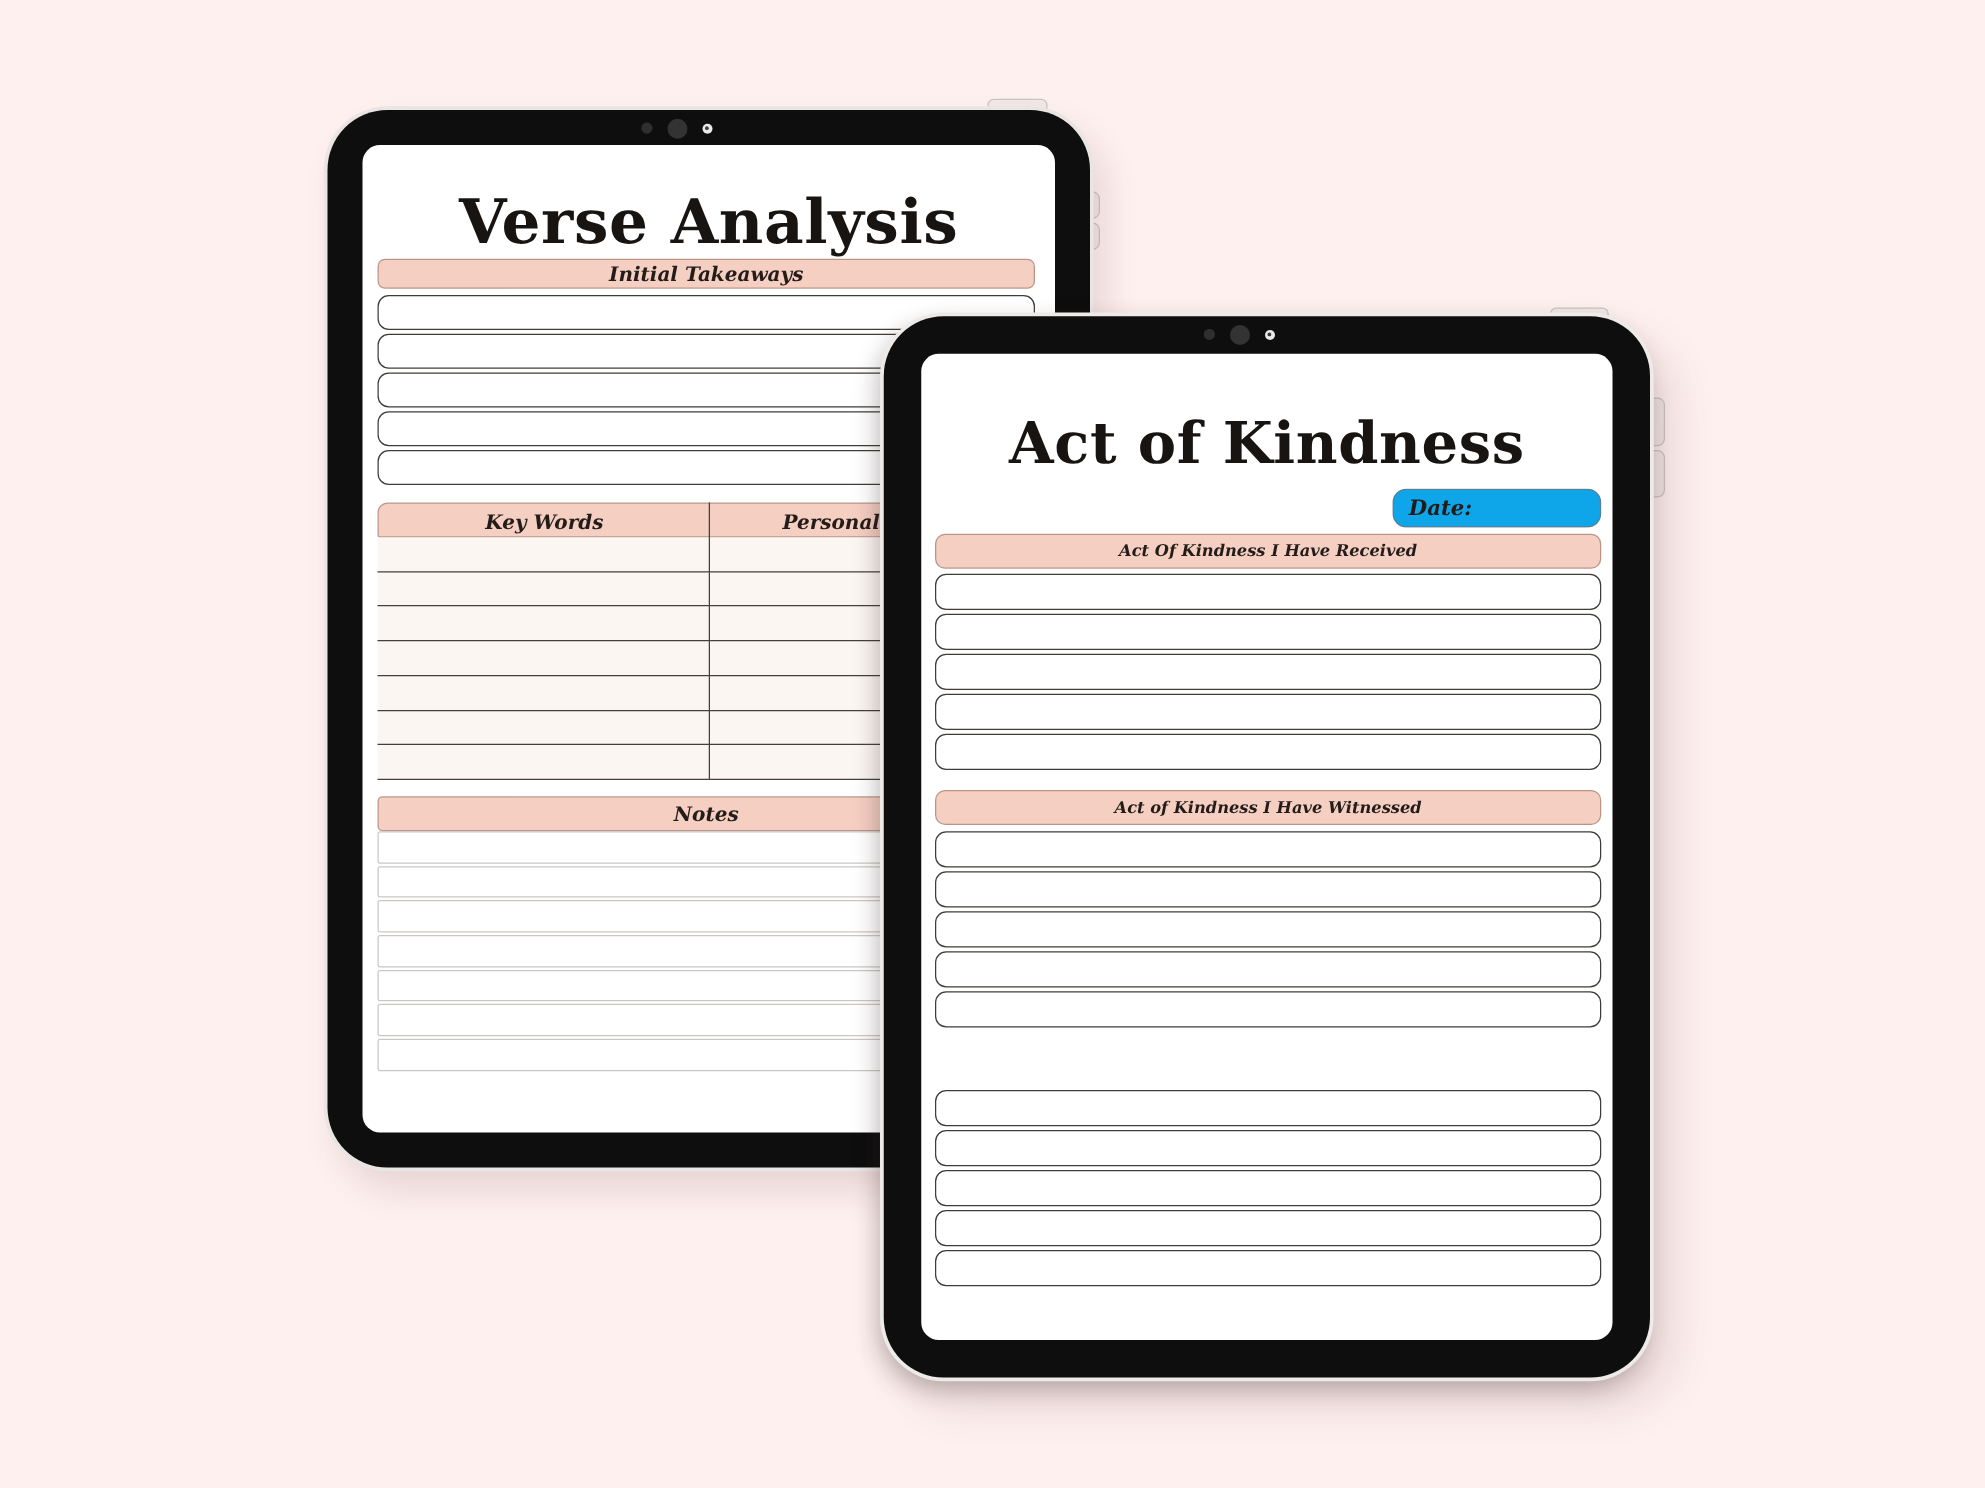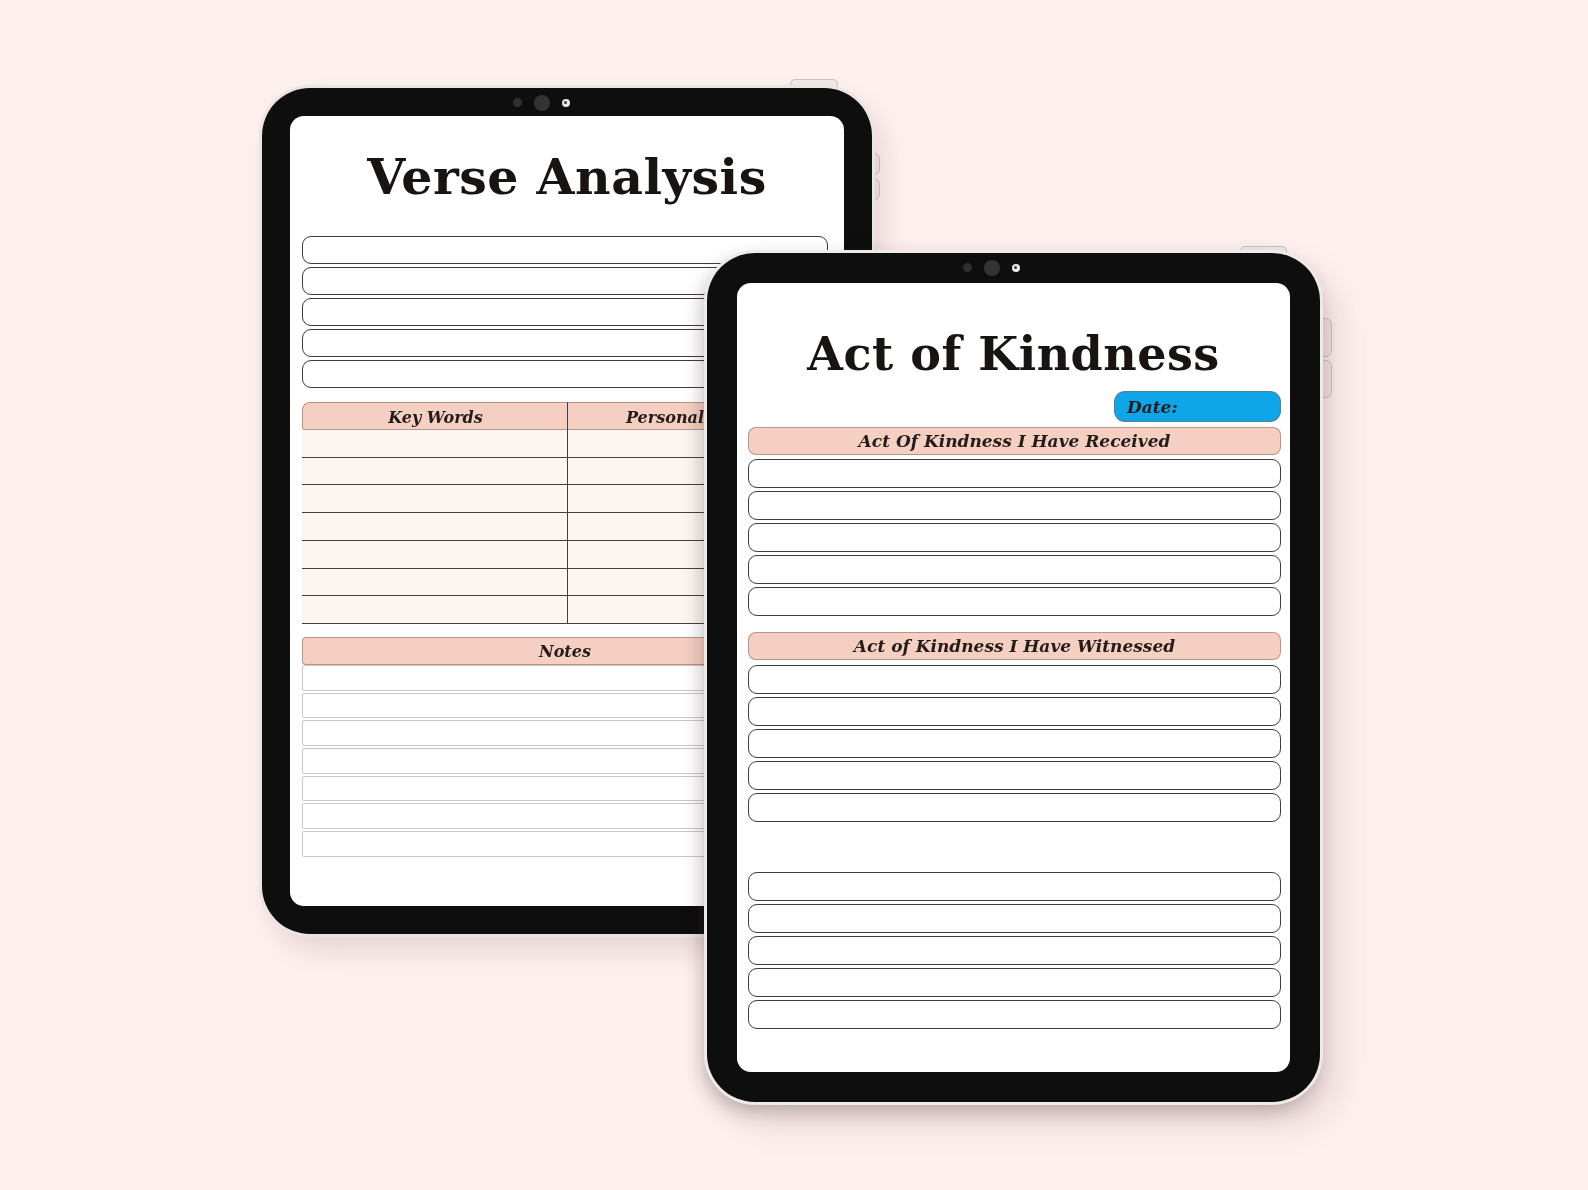--- a/index.html
+++ b/index.html
@@ -68,21 +68,21 @@
 
   .lt-bar-notes { left:12px; top:521px; width:526px; height:28px; border-radius:4px; font-size:16px; }
   .lt-notes-rows { left:12px; top:549px; width:526px; }
   .lt-notes-rows .note-row { height:25.7px; margin-bottom:2px; background:#ffffff;
                              border:1px solid #cbc7c5; border-radius:2px; }
 
   
   .date-box { position:absolute; left:377px; top:108px; width:167px; height:31px; background:#0ea5e9;
               border:1px solid rgba(140,100,88,0.55); border-radius:11px; display:flex; align-items:center;
               padding-left:12px; font-size:17px; }
-  .rt-bar { left:11px; width:533px; height:28px; border-radius:8px; font-size:17px; }
+  .rt-bar { left:11px; width:533px; height:28px; border-radius:8px; font-size:13px; }
   .rt-bar-received  { top:144px; }
   .rt-bar-witnessed { top:349px; }
   .rt-bar-done      { top:557px; }
   .rt-rows { left:11px; width:533px; }
   .rt-rows-received  { top:176px; }
   .rt-rows-witnessed { top:382px; }
   .rt-rows-done      { top:589px; }
   .rt-rows .input-row { height:29px; margin-bottom:3px; border-radius:9px; }
 </style>
 </head>
@@ -95,20 +95,23 @@
   <div class="hw-btn vol-r btn-vol-left-2"></div>
 
   <div class="tablet left">
     <span class="camera-dot cam-small"></span>
     <span class="camera-dot cam-big"></span>
     <span class="camera-dot cam-light"></span>
 
     <div class="screen">
       <div class="page-title">Verse Analysis</div>
 
+      <div class="bar lt-bar-takeaways">
+        <span class="script">Initial Takeaways</span>
+      </div>
       <div class="row-stack lt-takeaway-rows">
           <div class="input-row"></div>
           <div class="input-row"></div>
           <div class="input-row"></div>
           <div class="input-row"></div>
           <div class="input-row"></div>
         </div>
 
       <div class="kw-table">
         <div class="kw-header">

